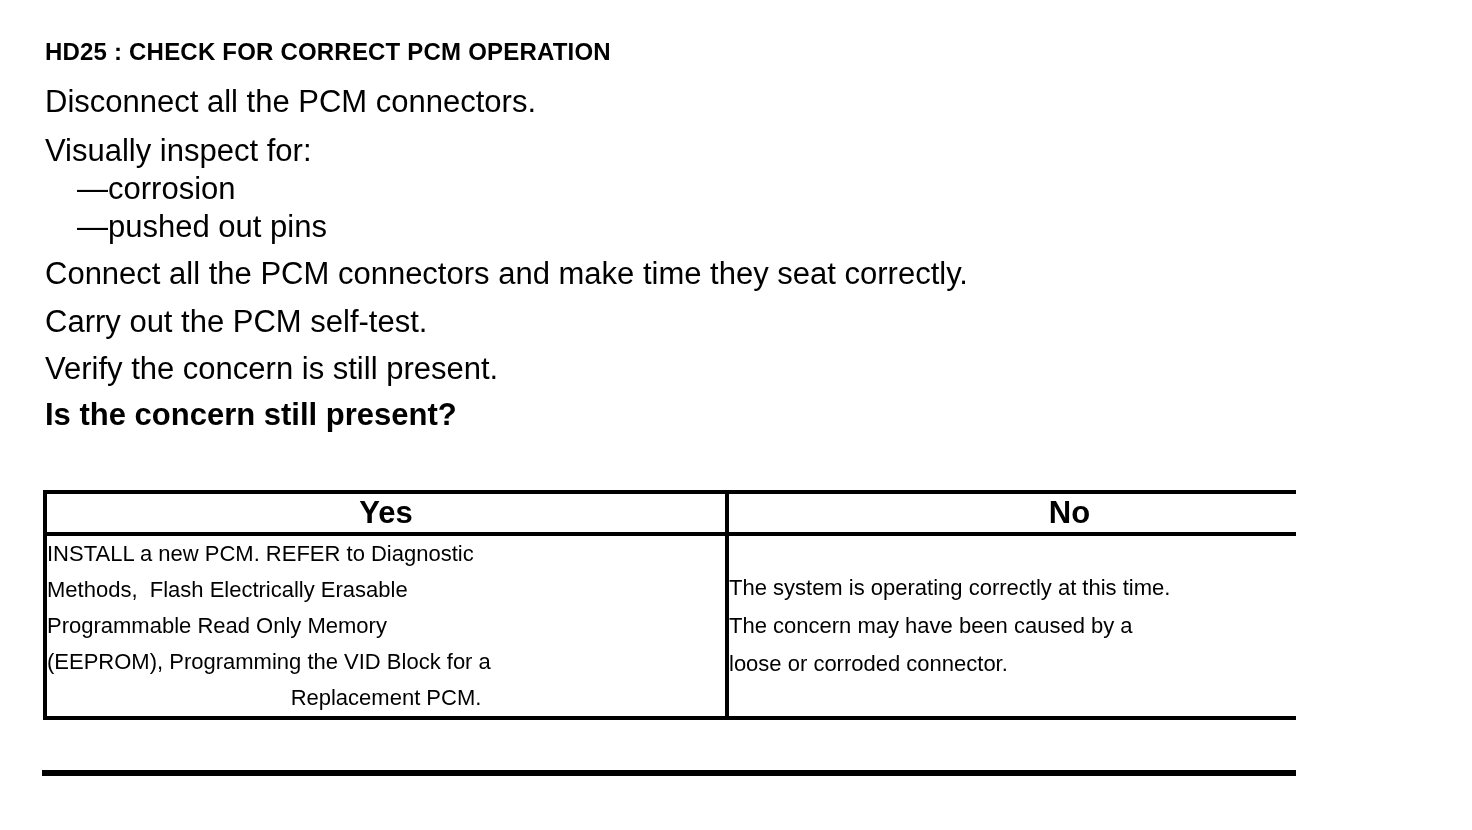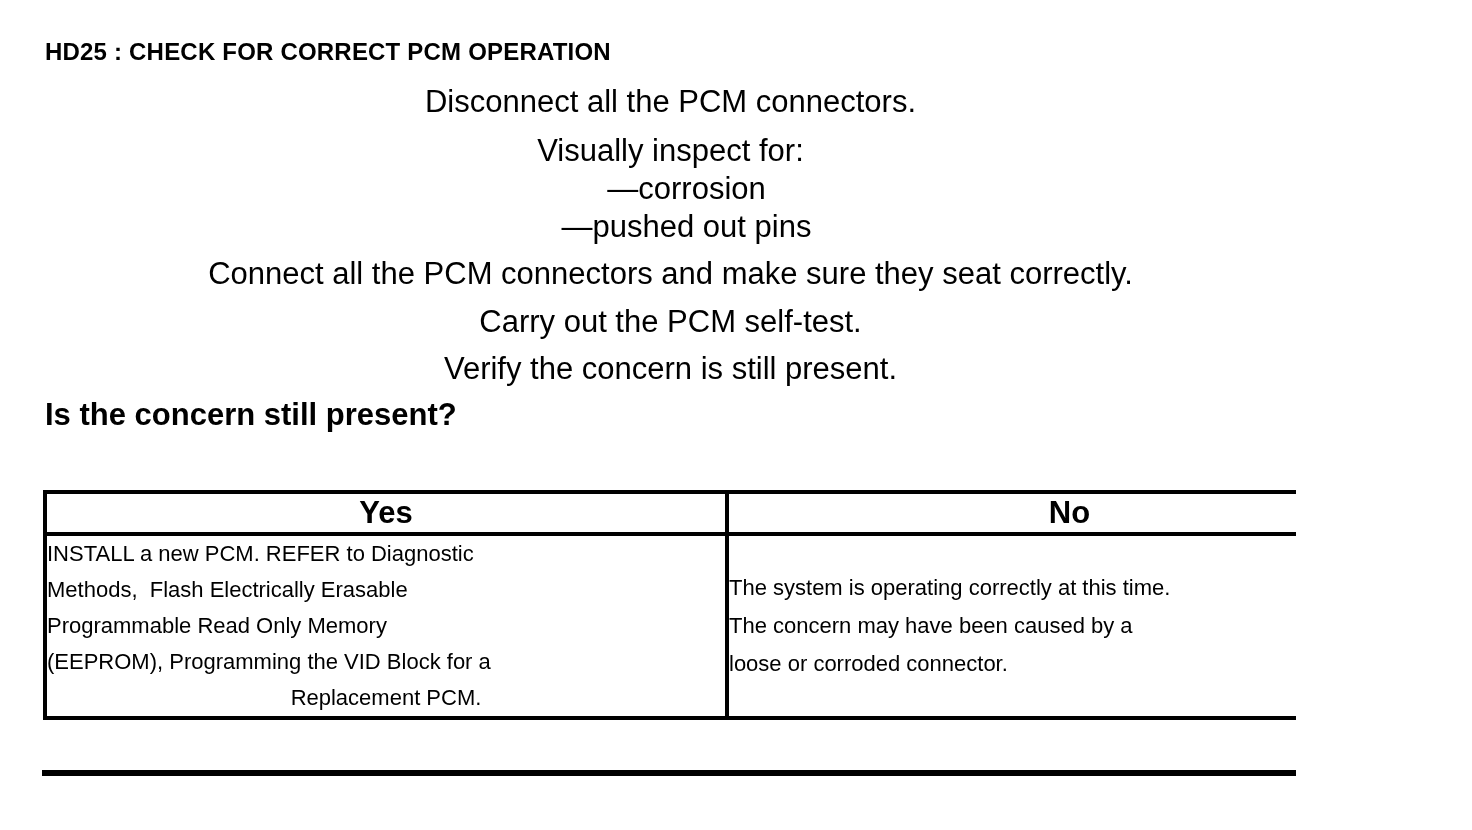--- a/index.html
+++ b/index.html
@@ -22,21 +22,20 @@
     font-size: 24px;
     line-height: 28px;
     font-weight: bold;
     margin: 0;
     letter-spacing: 0.2px;
   }
   .body-text {
     font-size: 31px;
     line-height: 38px;
     margin: 0;
-    text-align: center;
   }
   .p1 { margin-top: 17px; }
   .p2 { margin-top: 11px; }
   .list-item { margin-left: 32px; }
   .p3 { margin-top: 9px; }
   .p4 { margin-top: 10px; }
   .p5 { margin-top: 9px; }
   .question {
     font-size: 31px;
     line-height: 38px;
@@ -94,21 +93,21 @@
 
   <p class="body-text p1">Disconnect all the PCM connectors.</p>
 
   <p class="body-text p2">Visually inspect for:</p>
 
   <div>
     <div class="body-text list-item">—corrosion</div>
     <div class="body-text list-item">—pushed out pins</div>
   </div>
 
-  <p class="body-text p3">Connect all the PCM connectors and make sure they seat correctly.</p>
+  <p class="body-text p3">Connect all the PCM connectors and make time they seat correctly.</p>
 
   <p class="body-text p4">Carry out the PCM self-test.</p>
 
   <p class="body-text p5">Verify the concern is still present.</p>
 
   <p class="question">Is the concern still present?</p>
 
   <table class="decision">
     <colgroup>
       <col style="width:682px">

